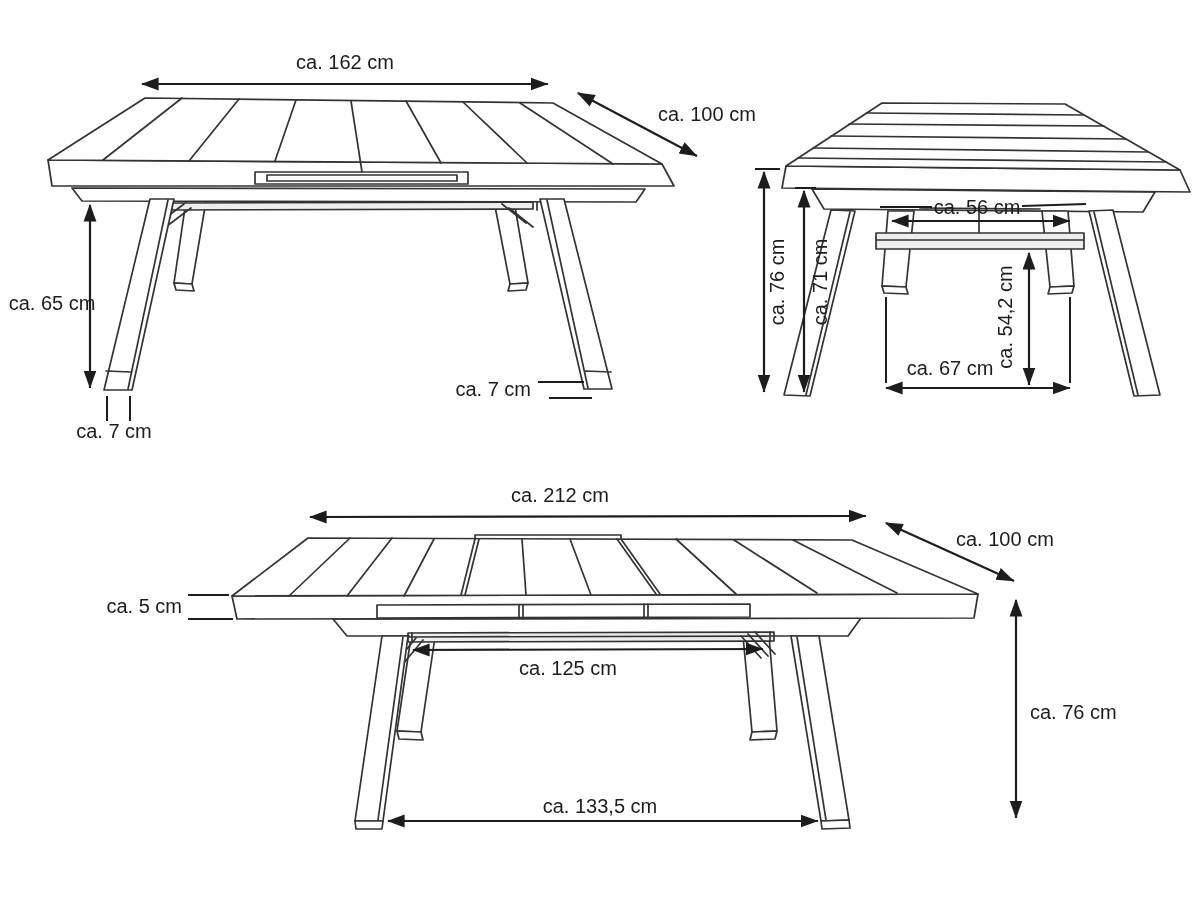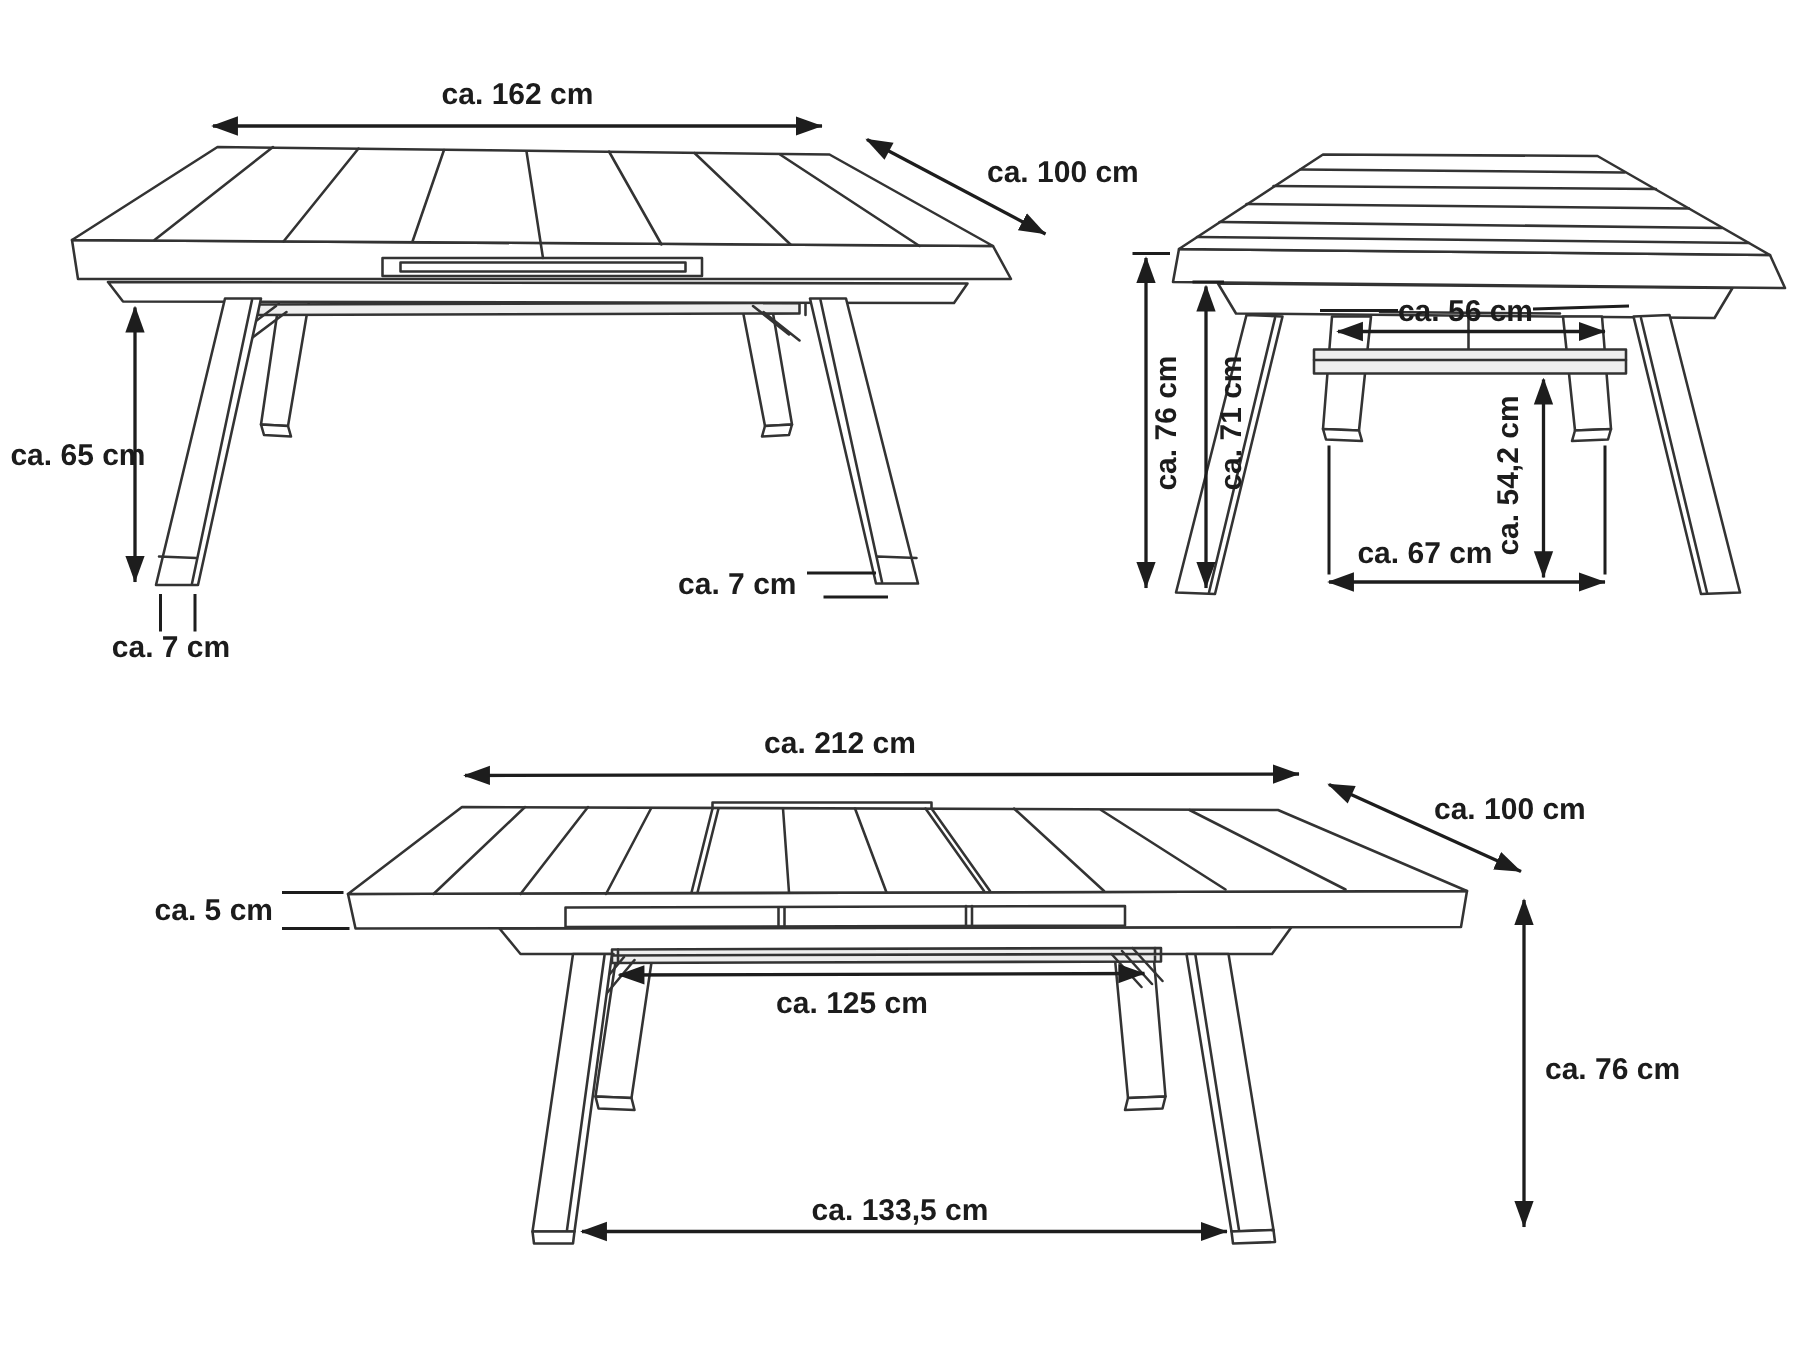--- a/index.html
+++ b/index.html
@@ -2,21 +2,20 @@
 <html><head>
 <meta charset="utf-8">
 <style>
   html,body { margin:0; padding:0; background:#ffffff; }
   .canvas {
     position:relative;
     width:1200px; height:901px;
     background:#ffffff;
     font-family:"Liberation Sans", sans-serif;
     overflow:hidden;
-    font-weight:bold;
   }
   svg { position:absolute; left:0; top:0; }
   .struct { fill:none; stroke:#333333; stroke-width:1.7; stroke-linejoin:round; stroke-linecap:round; }
   .struct-fill { fill:#ffffff; stroke:#333333; stroke-width:1.7; stroke-linejoin:round; }
   .struct-shade { fill:#eeeeee; stroke:#333333; stroke-width:1.7; stroke-linejoin:round; }
   .dim { fill:none; stroke:#1d1d1d; stroke-width:2.2; }
   .dim-arrow { marker-start:url(#ahs); marker-end:url(#ahe); }
   .tick { fill:none; stroke:#1d1d1d; stroke-width:2; stroke-linecap:butt; }
   text.lbl { fill:#1c1c1c; font-size:20px; font-family:"Liberation Sans", sans-serif; }
 </style>

